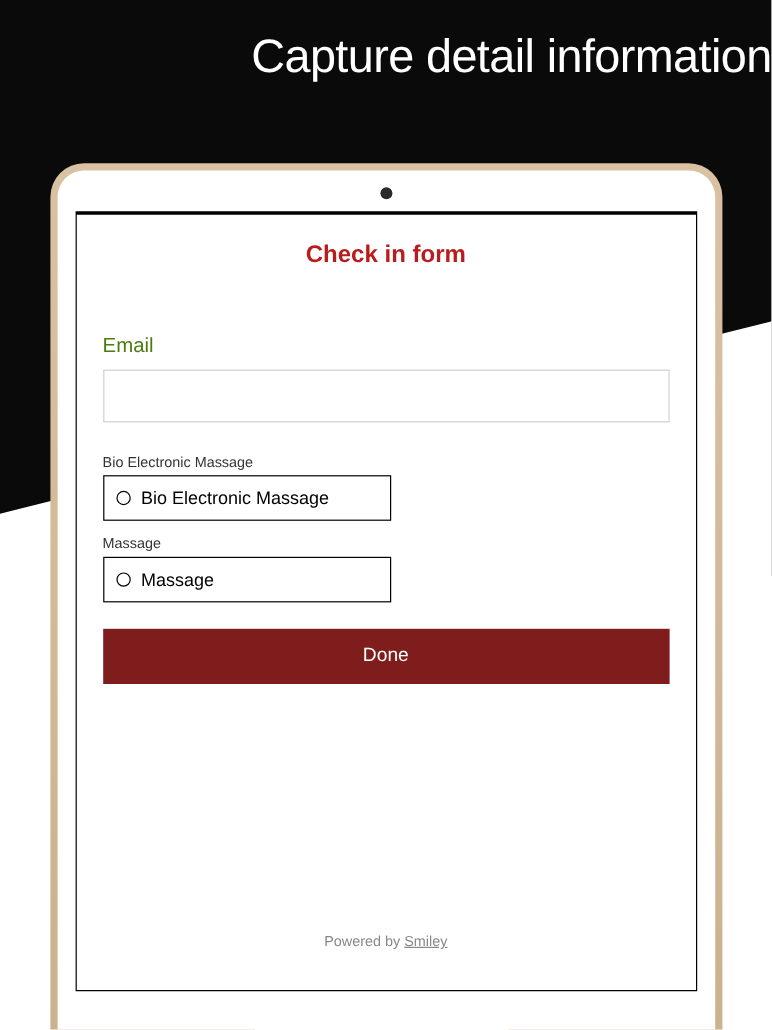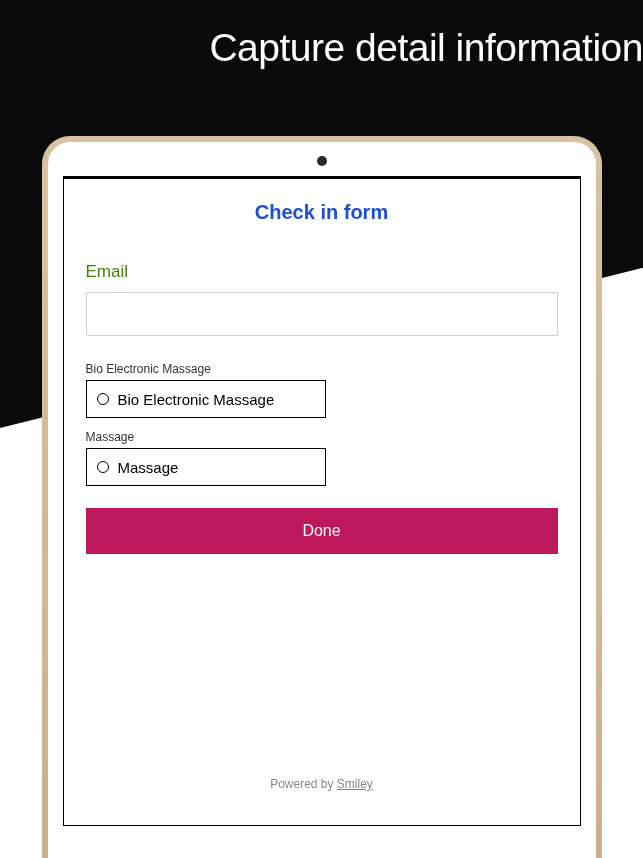--- a/index.html
+++ b/index.html
@@ -76,22 +76,22 @@
       border: 1px solid #000;
       border-top: 3px solid #000;
       background: #fff;
       padding: 22px 22px 0 22px;
       position: relative;
     }
     .form-title {
       text-align: center;
       font-size: 20px;
       font-weight: 600;
-      color: #1d4ed8;
-      margin-bottom: 38px;
+      color: #b91c1c;
+      margin-bottom: 54px;
     }
     .field-group { margin-bottom: 26px; }
     .field-label {
       font-size: 17px;
       color: #4d7c0f;
       margin-bottom: 10px;
       display: block;
     }
     .text-input {
       width: 100%;
@@ -130,21 +130,21 @@
       margin-right: 9px;
       flex-shrink: 0;
     }
     .radio-text {
       font-size: 15px;
       color: #000;
     }
     .done-button {
       width: 100%;
       height: 46px;
-      background: #be185d;
+      background: #7f1d1d;
       color: #fff;
       font-size: 16px;
       border: none;
       cursor: pointer;
       margin-top: 10px;
     }
     .powered {
       position: absolute;
       bottom: 34px;
       left: 0; right: 0;

